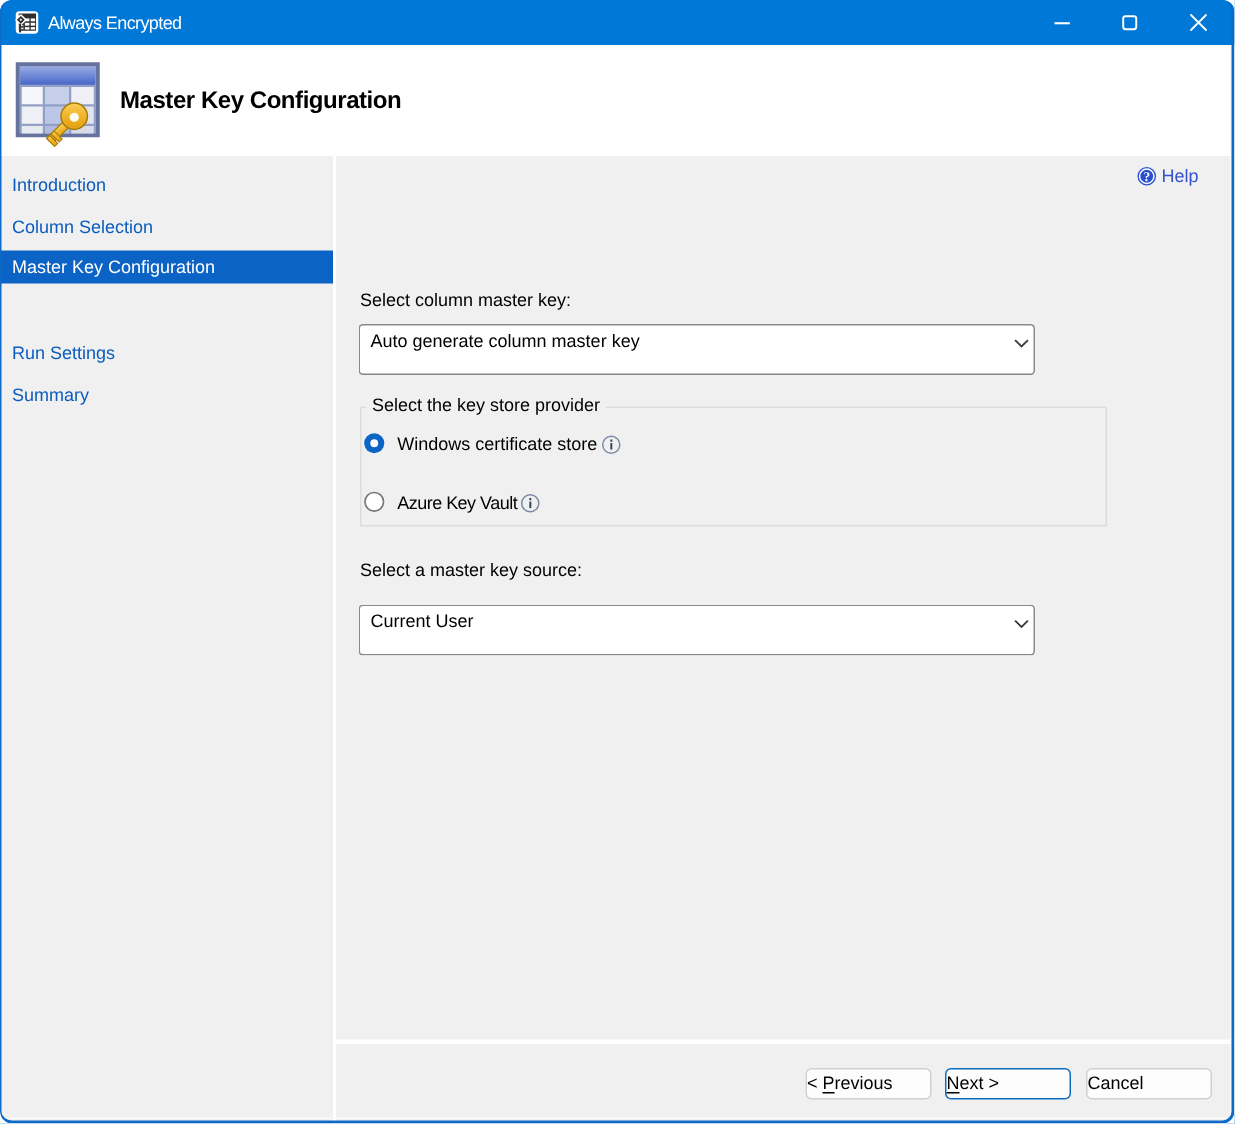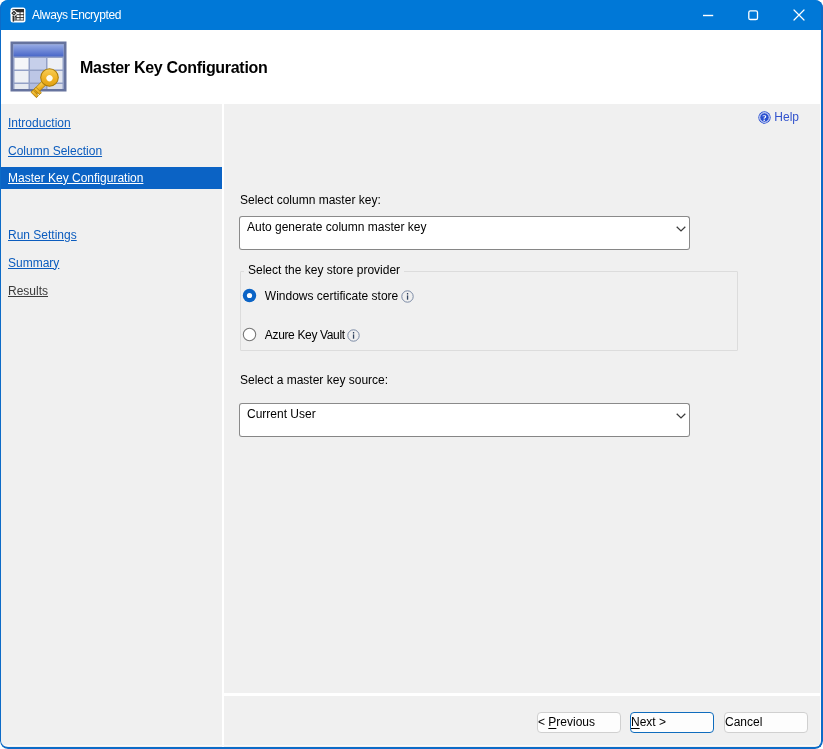--- a/index.html
+++ b/index.html
@@ -26,21 +26,21 @@
   #header .htitle {
     position:absolute; left:80px; top:29px; font-size:16px; font-weight:bold; color:#000;
     letter-spacing:-0.3px;
   }
   #hicon { position:absolute; left:10px; top:11px; }
   #sidebar {
     position:absolute; left:0; top:104px; width:222px; bottom:0; background:#f0f0f0;
   }
   #vsep { position:absolute; left:222px; top:104px; width:3px; bottom:0; background:#ffffff; }
   .nav { position:absolute; left:0; width:222px; height:28px; line-height:28px;
-         padding-left:8px; font-size:12px; color:#0b5cbe;text-decoration:underline; }
+         padding-left:8px; font-size:12px; color:#0b5cbe; }
   .nav.sel { background:#0b63c5; color:#ffffff; height:22px; line-height:22px; }
   .nav.dis { color:#3b3b3b; }
   #content {
     position:absolute; left:224px; top:104px; right:0; bottom:0; background:#f0f0f0;
   }
   #help { position:absolute; right:24px; top:6px; color:#3348c8; font-size:12px; }
   #para { position:absolute; left:15.5px; top:53px; font-size:12px; line-height:16.2px; color:#000; }
   .lbl  { position:absolute; font-size:12px; color:#000; }
   .combo {
     position:absolute; left:15px; width:451px; height:34px; background:#ffffff;
@@ -138,21 +138,20 @@
     </svg>
     <div class="htitle">Master Key Configuration</div>
   </div>
 
   <div id="sidebar">
     <div class="nav" style="top:4.5px">Introduction</div>
     <div class="nav" style="top:32.5px">Column Selection</div>
     <div class="nav sel" style="top:62.5px">Master Key Configuration</div>
     <div class="nav" style="top:116.5px">Run Settings</div>
     <div class="nav" style="top:144.5px">Summary</div>
-    <div class="nav dis" style="top:172.5px">Results</div>
   </div>
   <div id="vsep"></div>
 
   <div id="content">
     <div id="help">
       <svg width="13" height="13" viewBox="0 0 16 16" style="vertical-align:-2.5px">
         <circle cx="8" cy="8" r="7.6" fill="#2a4fd0"></circle>
         <circle cx="8" cy="8" r="5.9" fill="none" stroke="#ffffff" stroke-width="1.2"></circle>
         <text x="8" y="12.2" font-size="11" font-weight="bold" fill="#ffffff" text-anchor="middle" font-family="Liberation Serif">?</text>
       </svg><span style="margin-left:3px; color:#3253cd">Help</span>

